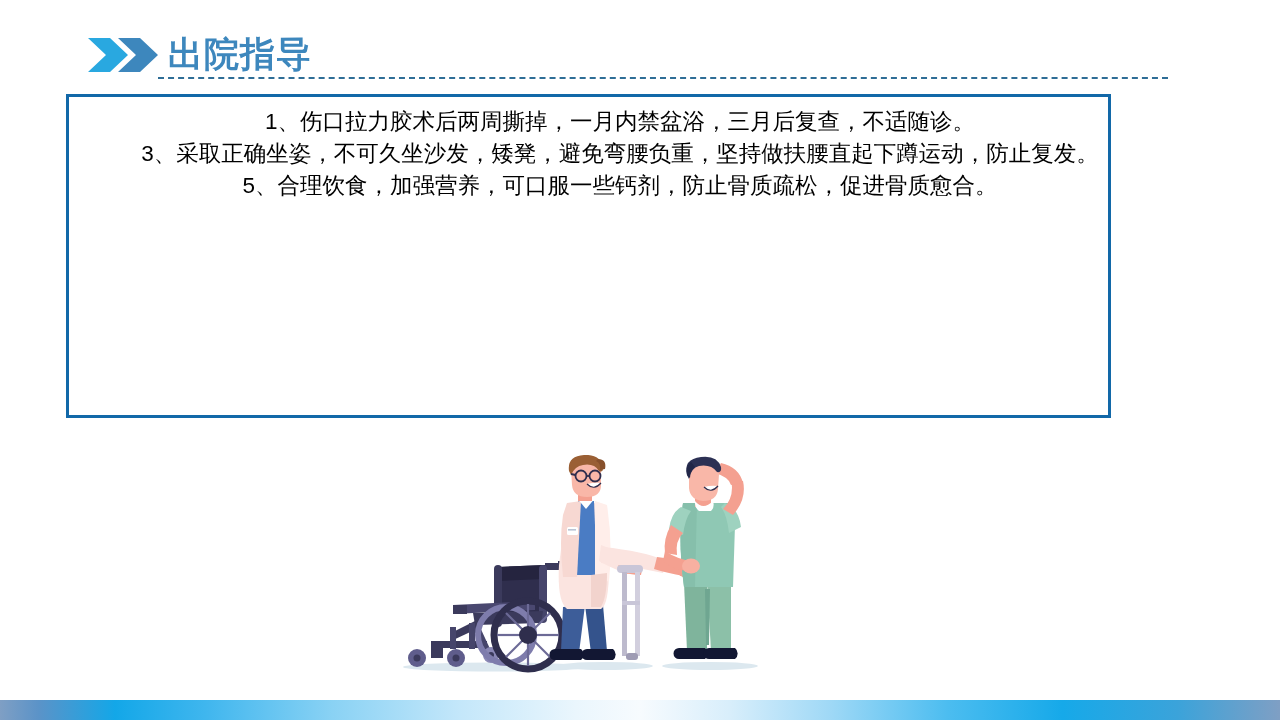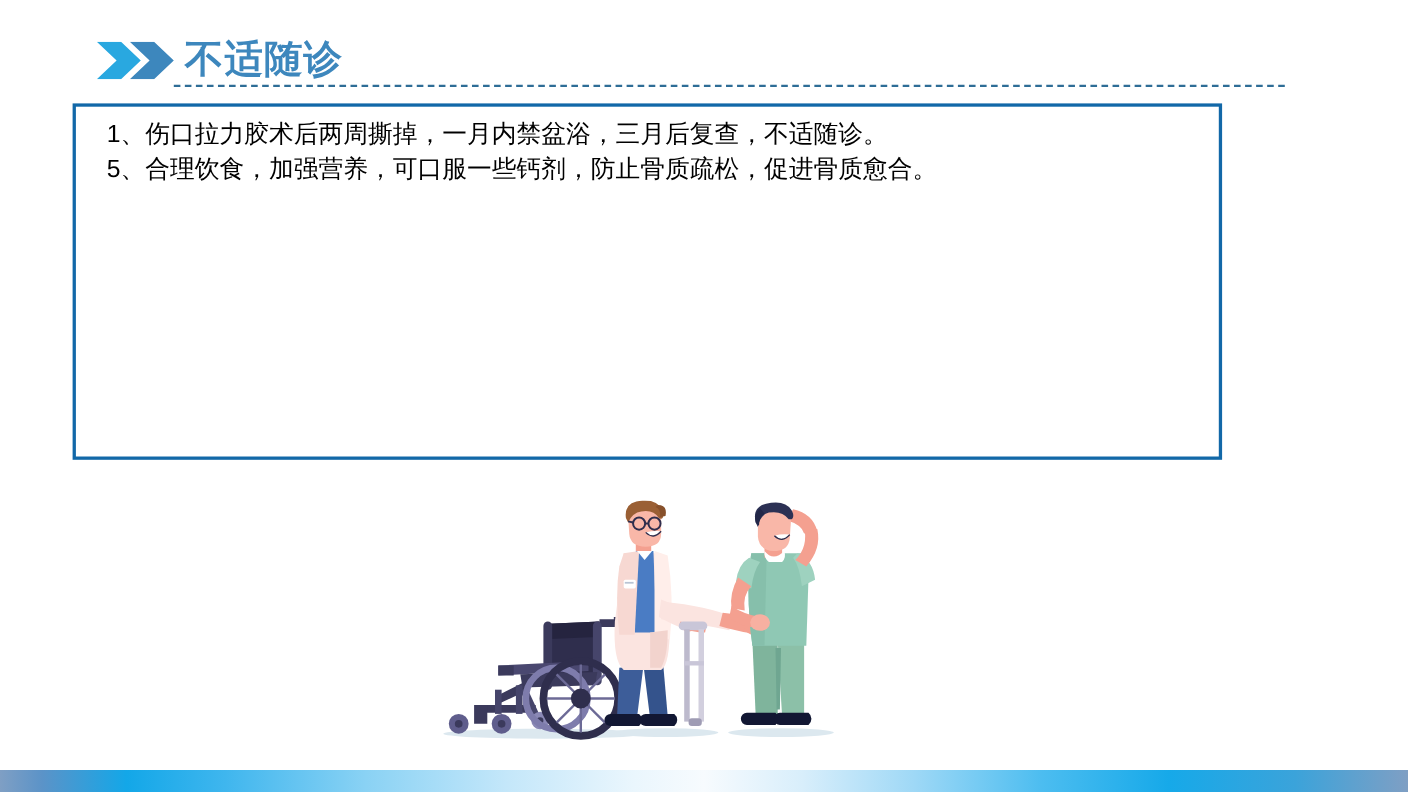--- a/index.html
+++ b/index.html
@@ -56,20 +56,21 @@
   
   #content-box {
     position: absolute;
     left: 66px;
     top: 94px;
     width: 1045px;
     height: 324px;
     border: 3px solid #1268a8;
     box-sizing: border-box;
     background: #ffffff;
+    text-align: center;
   }
   #content-list {
     position: absolute;
     left: 18px;
     top: 9px;
     width: 1056px;
     font-size: 22.5px;
     line-height: 32px;
     color: #000000;
   }
@@ -118,28 +119,29 @@
 
 <div id="header">
 
   <div id="chevron-group">
     <svg width="72" height="34" viewBox="0 0 72 34" xmlns="http://www.w3.org/2000/svg">
       <path d="M0 0 L22 0 L40 17 L22 34 L0 34 L18 17 Z" fill="#29a8e0"></path>
       <path d="M30 0 L52 0 L70 17 L52 34 L30 34 L48 17 Z" fill="#3d87bd"></path>
     </svg>
   </div>
 
-  <div id="page-title">不适随诊</div>
+  <div id="page-title">出院指导</div>
 
   <div id="title-underline"></div>
 </div>
 
 <div id="content-box">
   <div id="content-list">
     <div class="line">1、伤口拉力胶术后两周撕掉，一月内禁盆浴，三月后复查，不适随诊。</div>
+    <div class="line">3、采取正确坐姿，不可久坐沙发，矮凳，避免弯腰负重，坚持做扶腰直起下蹲运动，防止复发。</div>
     <div class="line">5、合理饮食，加强营养，可口服一些钙剂，防止骨质疏松，促进骨质愈合。</div>
   </div>
 </div>
 
 <div id="illustration">
   <svg width="380" height="230" viewBox="0 0 380 230" xmlns="http://www.w3.org/2000/svg">
 
     <g>
       <ellipse cx="100" cy="212" rx="92" ry="4.5" fill="#dce8ef"></ellipse>
       <ellipse cx="210" cy="211" rx="48" ry="4" fill="#dce8ef"></ellipse>

